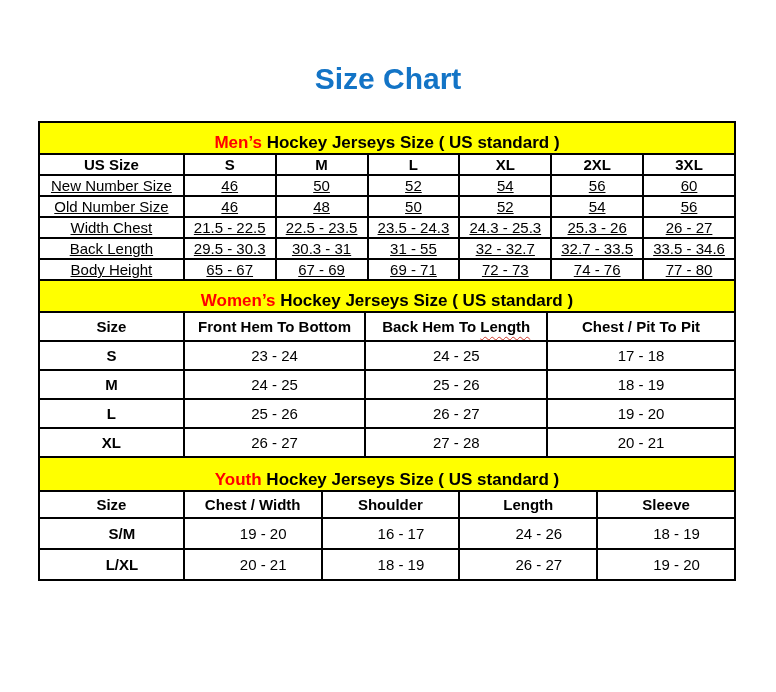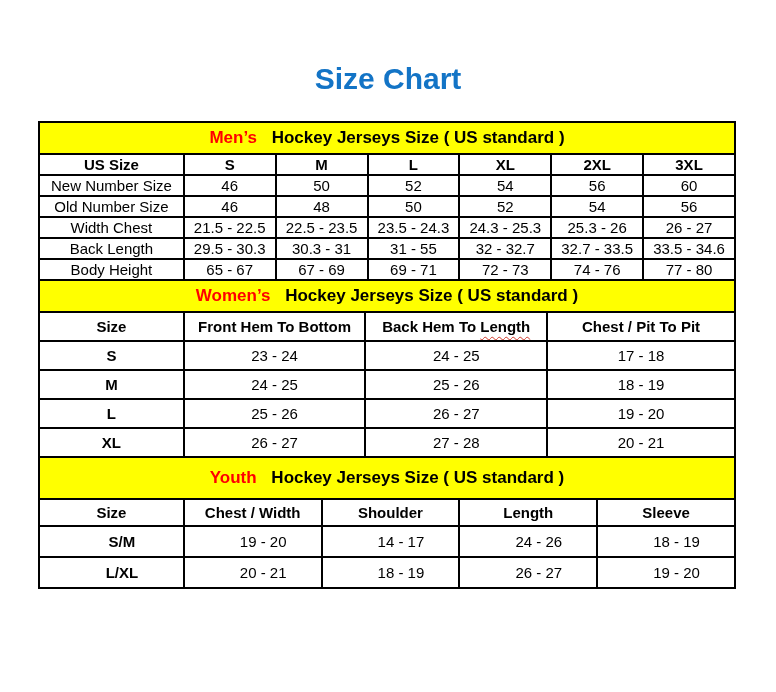--- a/index.html
+++ b/index.html
@@ -22,28 +22,28 @@
     width:698px;
   }
   .section{width:100%;}
   .section + .section{margin-top:-2px;}
   .band{
     box-sizing:border-box;
     border:2px solid var(--border-color,#000);
     background:var(--band-bg,#FFFF00);
     height:34px;
     display:flex;
-    align-items:center;
+    align-items:flex-end;
     justify-content:center;
     font-size:17px;
     font-weight:bold;
     color:#000;
   }
   .band .hl{color:var(--band-hl,#FF0000);white-space:pre;}
-  .band .rest{color:#000;white-space:pre;padding-left:10px;}
+  .band .rest{color:#000;white-space:pre;}
   table{
     width:100%;
     border-collapse:collapse;
     table-layout:fixed;
     margin-top:-2px;
   }
   th,td{
     box-sizing:border-box;
     border:2px solid var(--border-color,#000);
     text-align:center;
@@ -51,24 +51,24 @@
     padding:1px 2px;
     font-size:15px;
     color:#000;
     background:#fff;
     overflow:hidden;
     white-space:nowrap;
   }
   th{font-weight:bold;}
   td{font-weight:normal;}
   td.lbl-bold{font-weight:bold;}
-  .sec-mens th{height:16px;} .sec-mens td{height:18px;}
+  .sec-mens th{height:16px;} .sec-mens td{height:18px;text-decoration:underline;}
   .sec-womens th{height:29px;} .sec-womens td{height:29px;}
   .sec-youth th{height:27px;} .sec-youth td{height:31px;padding-left:23px;}
-  .sec-youth .band{height:44px;}
+  .sec-youth .band{height:36px;}
   .wavy{
     text-decoration-line:underline;
     text-decoration-style:wavy;
     text-decoration-color:var(--squiggle,#D33A2C);
     text-decoration-thickness:1px;
     text-underline-offset:4px;
   }
 </style>
 </head>
 <body>
@@ -218,21 +218,21 @@
             <th>Chest / Width</th>
             <th>Shoulder</th>
             <th>Length</th>
             <th>Sleeve</th>
           </tr>
         </thead>
         <tbody>
           <tr>
             <td class="lbl-bold">S/M</td>
             <td>19 - 20</td>
-            <td>14 - 17</td>
+            <td>16 - 17</td>
             <td>24 - 26</td>
             <td>18 - 19</td>
           </tr>
           <tr>
             <td class="lbl-bold">L/XL</td>
             <td>20 - 21</td>
             <td>18 - 19</td>
             <td>26 - 27</td>
             <td>19 - 20</td>
           </tr>

